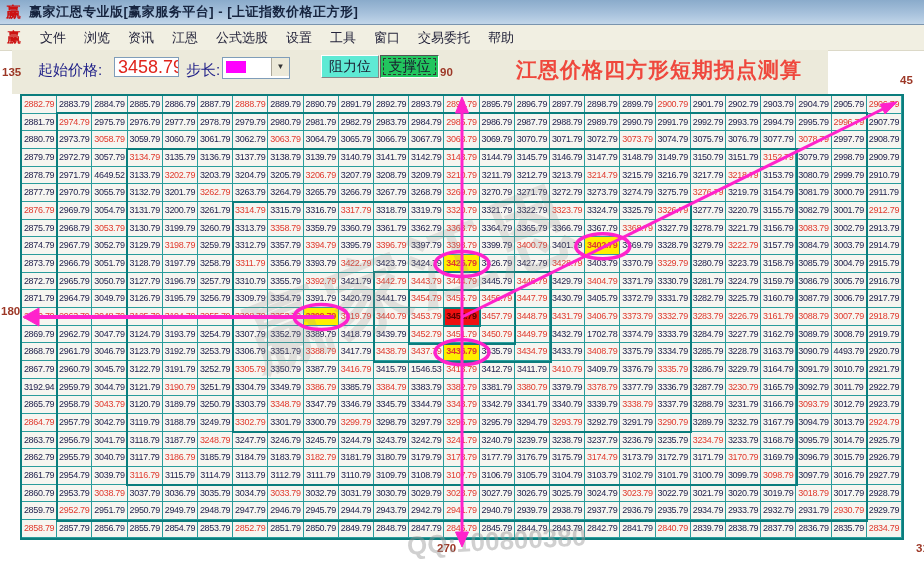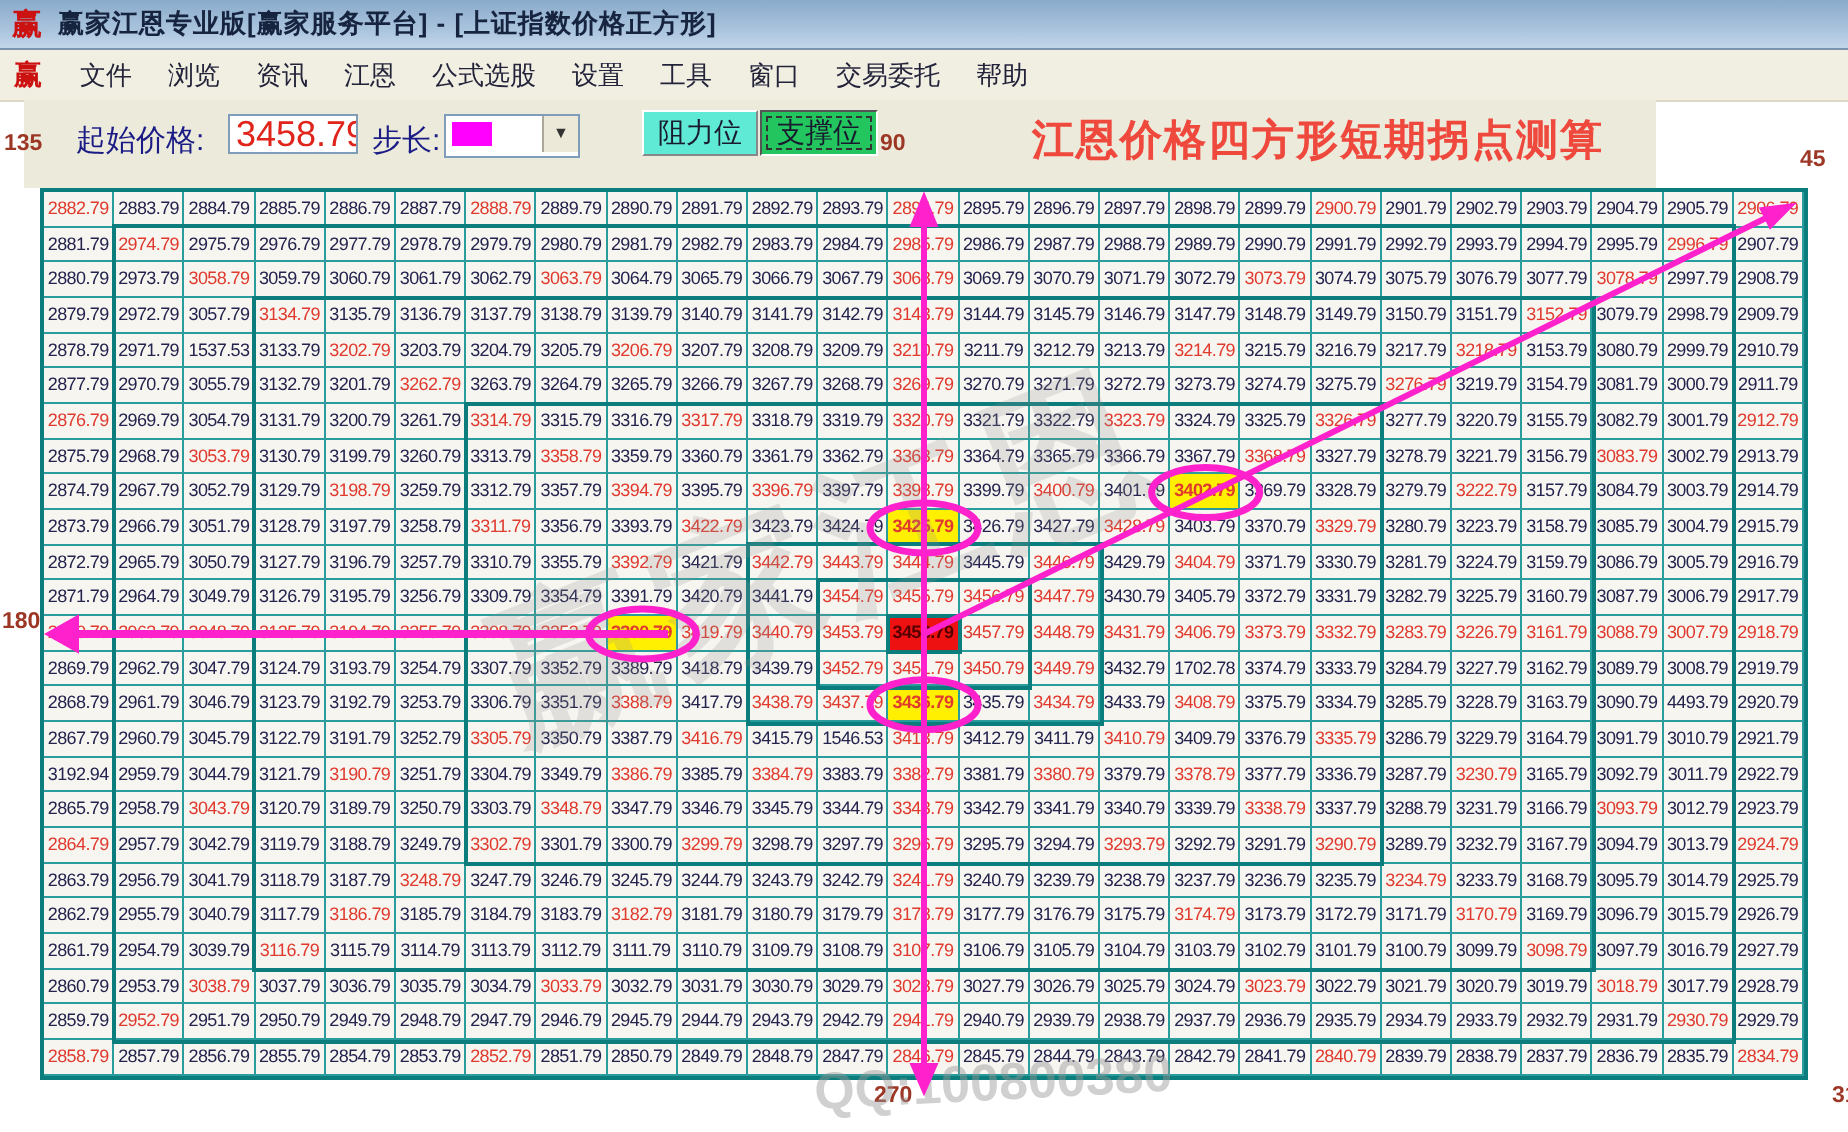--- a/index.html
+++ b/index.html
@@ -213,21 +213,21 @@
       <div class="cell">3148.79</div>
       <div class="cell">3149.79</div>
       <div class="cell">3150.79</div>
       <div class="cell">3151.79</div>
       <div class="cell red">3152.79</div>
       <div class="cell">3079.79</div>
       <div class="cell">2998.79</div>
       <div class="cell">2909.79</div>
       <div class="cell">2878.79</div>
       <div class="cell">2971.79</div>
-      <div class="cell">1537.53</div>
+      <div class="cell">4649.52</div>
       <div class="cell">3133.79</div>
       <div class="cell red">3202.79</div>
       <div class="cell">3203.79</div>
       <div class="cell">3204.79</div>
       <div class="cell">3205.79</div>
       <div class="cell red">3206.79</div>
       <div class="cell">3207.79</div>
       <div class="cell">3208.79</div>
       <div class="cell">3209.79</div>
       <div class="cell red">3210.79</div>

